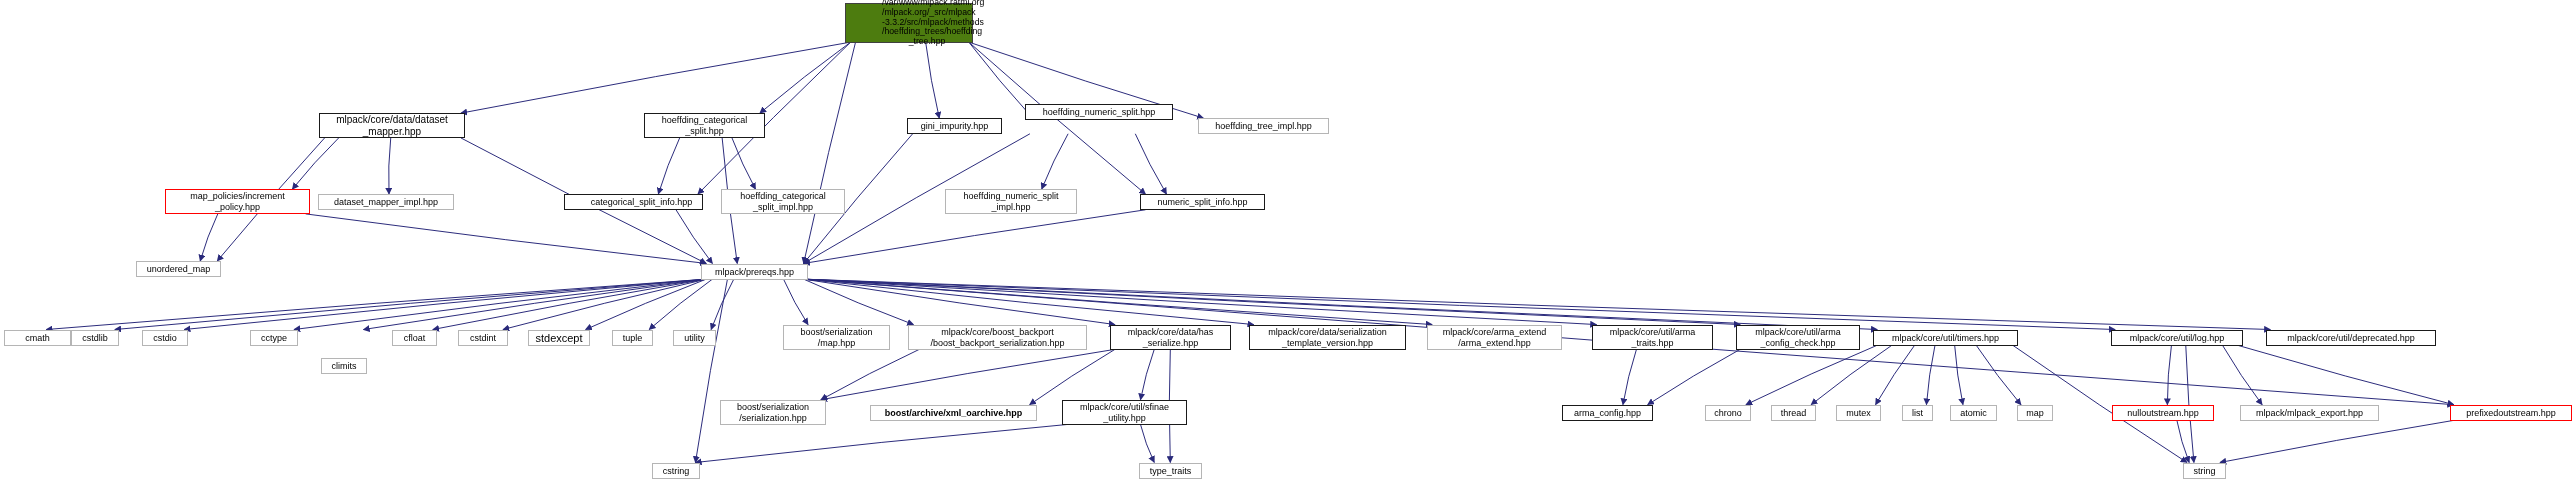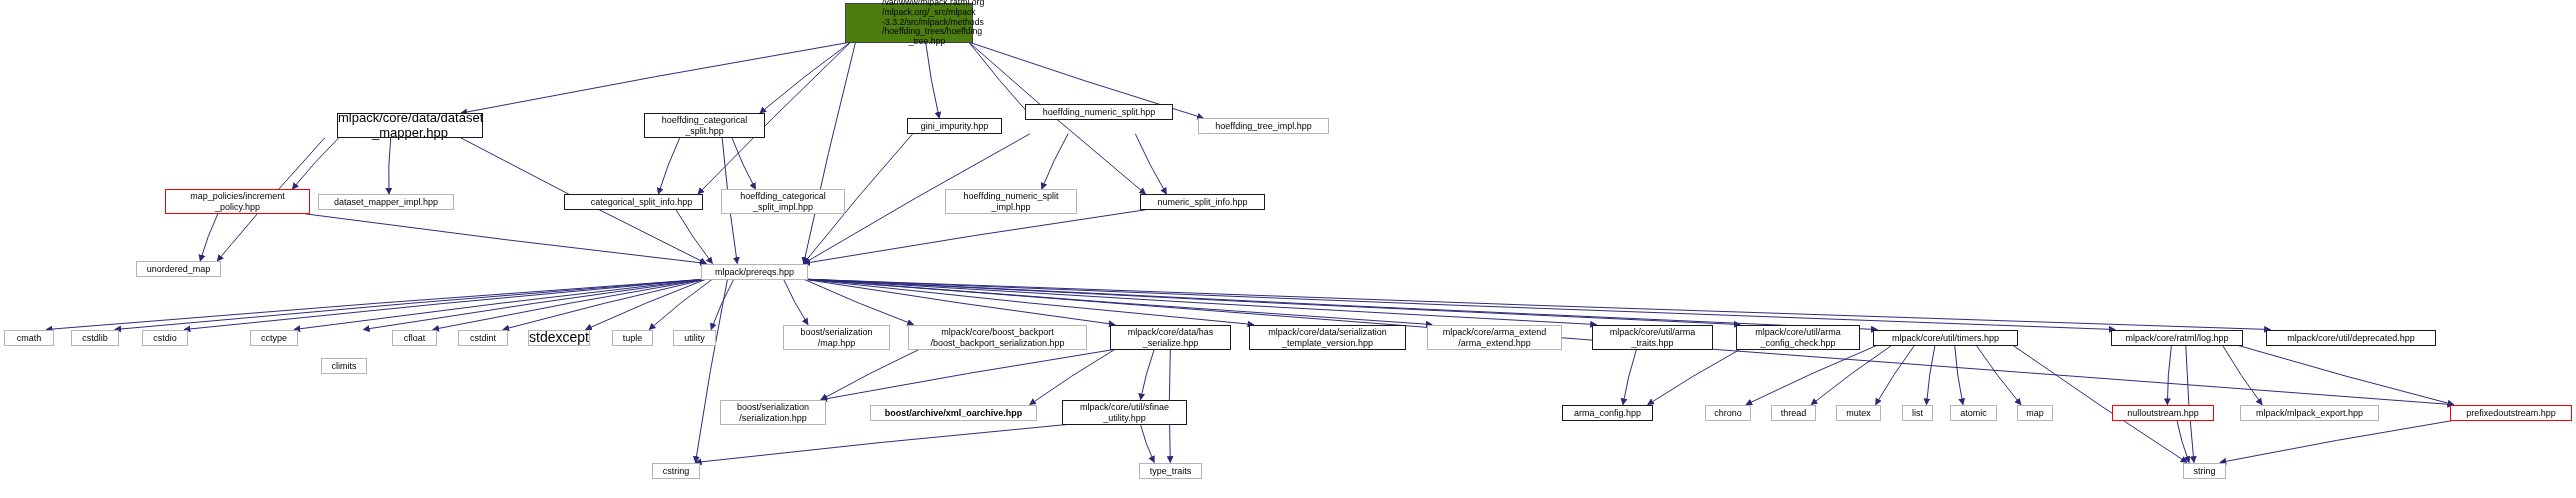--- a/index.html
+++ b/index.html
@@ -94,21 +94,21 @@
       </g>
   </svg>
   <div id="nodes-layer">
       <div class="node f-root" style="left: 845px; top: 2.5px; width: 128px; height: 40px; font-size: 8.7px;">
         <span class="lbl">/var/www/mlpack.ratml.org
 /mlpack.org/_src/mlpack
 -3.3.2/src/mlpack/methods
 /hoeffding_trees/hoeffding
 _tree.hpp</span>
       </div>
-      <div class="node b-black" style="left: 337px; top: 113px; width: 146px; height: 25px; font-size: 13px; justify-content: center;">
+      <div class="node b-black" style="left: 319px; top: 113px; width: 146px; height: 25px; font-size: 10px; justify-content: center;">
         <span class="lbl">mlpack/core/data/dataset
 _mapper.hpp</span>
       </div>
       <div class="node b-black" style="left: 644px; top: 113px; width: 121px; height: 25px; font-size: 9px;">
         <span class="lbl">hoeffding_categorical
 _split.hpp</span>
       </div>
       <div class="node b-black" style="left: 907px; top: 118px; width: 95px; height: 15.7px; font-size: 9px;">
         <span class="lbl">gini_impurity.hpp</span>
       </div>
@@ -138,42 +138,42 @@
       </div>
       <div class="node b-black" style="left: 1140px; top: 194px; width: 125px; height: 15.7px; font-size: 9px;">
         <span class="lbl">numeric_split_info.hpp</span>
       </div>
       <div class="node b-gray" style="left: 136px; top: 261px; width: 85px; height: 15.7px; font-size: 9px;">
         <span class="lbl">unordered_map</span>
       </div>
       <div class="node b-gray" style="left: 701px; top: 264px; width: 107px; height: 15.7px; font-size: 9px;">
         <span class="lbl">mlpack/prereqs.hpp</span>
       </div>
-      <div class="node b-gray" style="left: 4.1px; top: 330px; width: 50px; height: 15.7px; font-size: 9px;">
+      <div class="node b-gray" style="left: 4.1px; top: 330px; width: 67px; height: 15.7px; font-size: 9px;">
         <span class="lbl">cmath</span>
       </div>
       <div class="node b-gray" style="left: 71px; top: 330px; width: 48px; height: 15.7px; font-size: 9px;">
         <span class="lbl">cstdlib</span>
       </div>
       <div class="node b-gray" style="left: 142px; top: 330px; width: 46px; height: 15.7px; font-size: 9px;">
         <span class="lbl">cstdio</span>
       </div>
       <div class="node b-gray" style="left: 250px; top: 330px; width: 48px; height: 15.7px; font-size: 9px;">
         <span class="lbl">cctype</span>
       </div>
       <div class="node b-gray" style="left: 321px; top: 330px; width: 46px; height: 15.7px; font-size: 9px; margin-top: 28px;">
         <span class="lbl">climits</span>
       </div>
       <div class="node b-gray" style="left: 392px; top: 330px; width: 45px; height: 15.7px; font-size: 9px;">
         <span class="lbl">cfloat</span>
       </div>
       <div class="node b-gray" style="left: 458px; top: 330px; width: 50px; height: 15.7px; font-size: 9px;">
         <span class="lbl">cstdint</span>
       </div>
-      <div class="node b-gray" style="left: 528px; top: 330px; width: 62px; height: 15.7px; font-size: 14px;">
+      <div class="node b-gray" style="left: 528px; top: 330px; width: 62px; height: 15.7px; font-size: 11px;">
         <span class="lbl">stdexcept</span>
       </div>
       <div class="node b-gray" style="left: 612px; top: 330px; width: 41px; height: 15.7px; font-size: 9px;">
         <span class="lbl">tuple</span>
       </div>
       <div class="node b-gray" style="left: 673px; top: 330px; width: 43px; height: 15.7px; font-size: 9px;">
         <span class="lbl">utility</span>
       </div>
       <div class="node b-gray" style="left: 783px; top: 325px; width: 107px; height: 25px; font-size: 9px;">
         <span class="lbl">boost/serialization
@@ -200,21 +200,21 @@
 _traits.hpp</span>
       </div>
       <div class="node b-black" style="left: 1736px; top: 325px; width: 124px; height: 25px; font-size: 9px;">
         <span class="lbl">mlpack/core/util/arma
 _config_check.hpp</span>
       </div>
       <div class="node b-black" style="left: 1873px; top: 330px; width: 145px; height: 15.7px; font-size: 9px;">
         <span class="lbl">mlpack/core/util/timers.hpp</span>
       </div>
       <div class="node b-black" style="left: 2111px; top: 330px; width: 132px; height: 15.7px; font-size: 9px;">
-        <span class="lbl">mlpack/core/ratml/log.hpp</span>
+        <span class="lbl">mlpack/core/util/log.hpp</span>
       </div>
       <div class="node b-black" style="left: 2266px; top: 330px; width: 170px; height: 15.7px; font-size: 9px;">
         <span class="lbl">mlpack/core/util/deprecated.hpp</span>
       </div>
       <div class="node b-gray" style="left: 720px; top: 400px; width: 106px; height: 25px; font-size: 9px;">
         <span class="lbl">boost/serialization
 /serialization.hpp</span>
       </div>
       <div class="node b-gray" style="left: 870px; top: 405px; width: 167px; height: 15.7px; font-size: 9px; font-weight: bold;">
         <span class="lbl">boost/archive/xml_oarchive.hpp</span>

